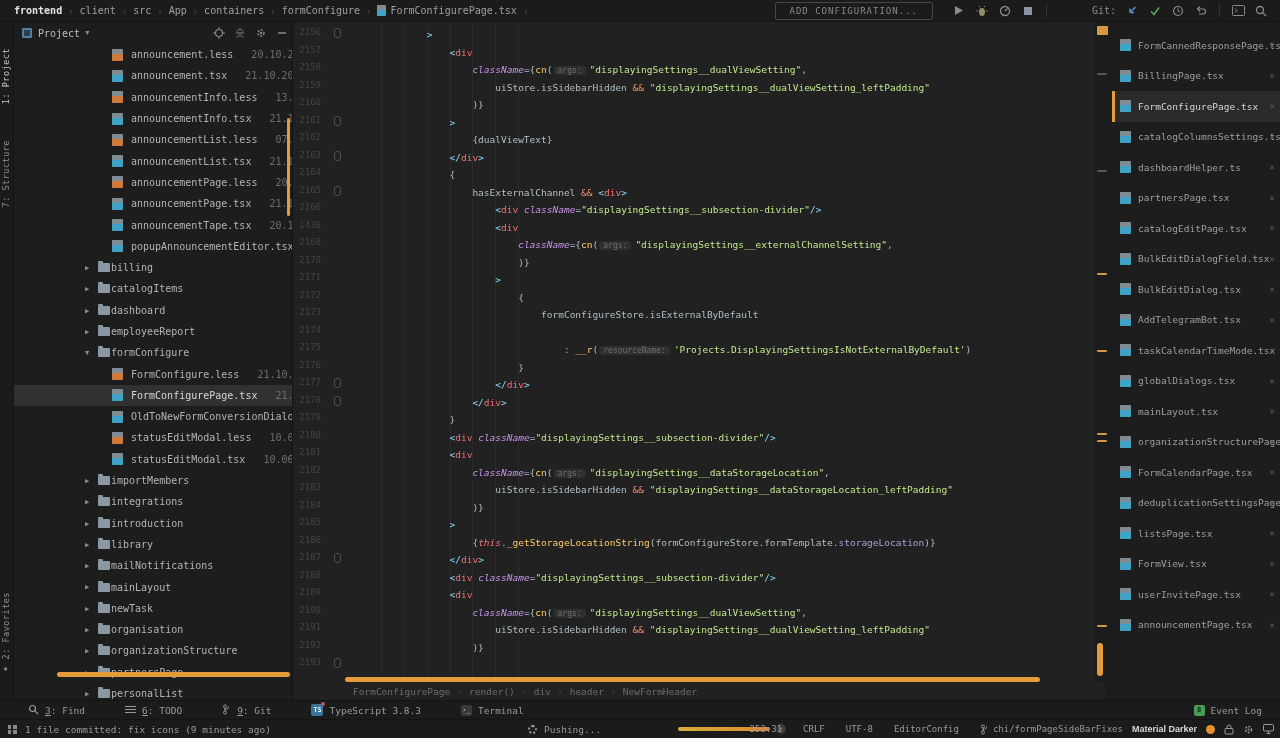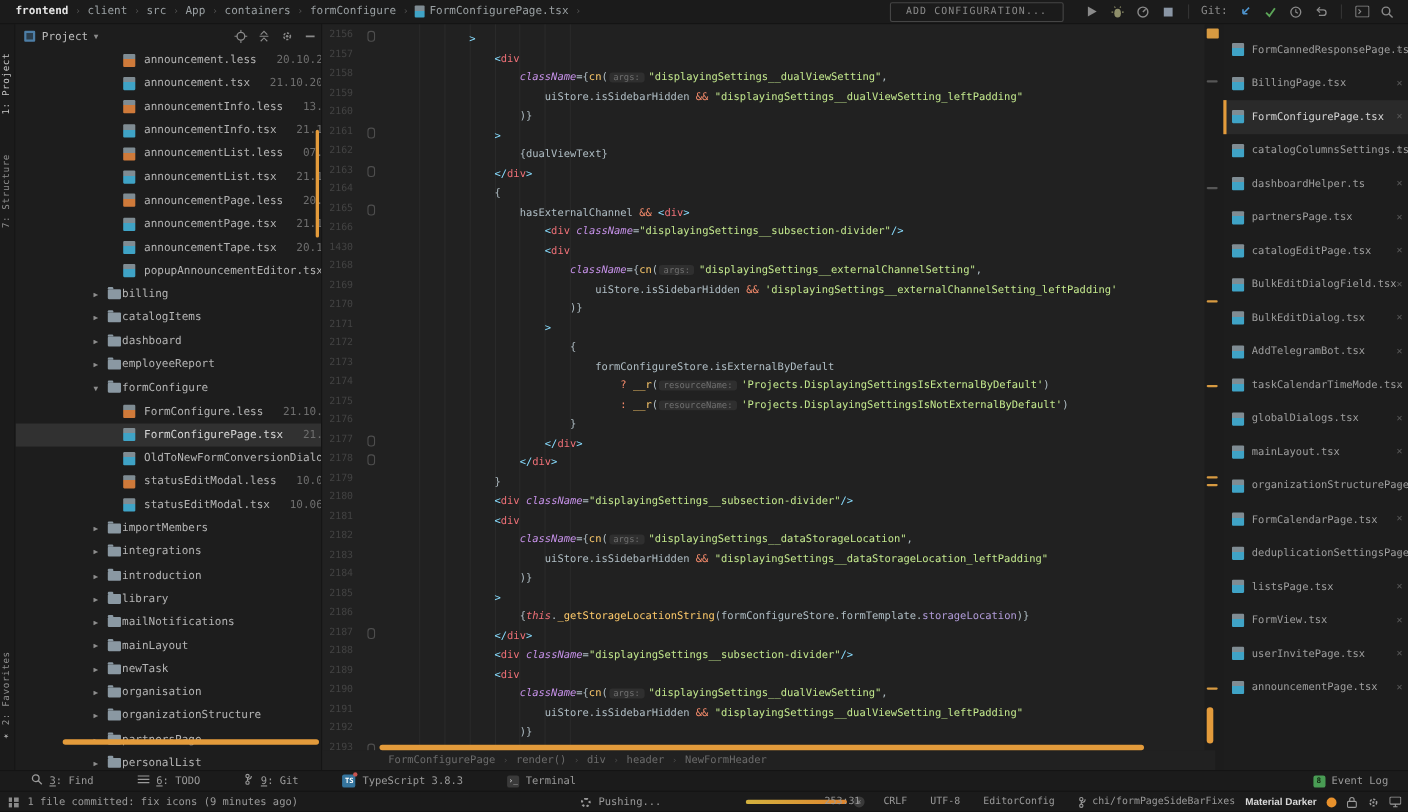--- a/index.html
+++ b/index.html
@@ -15,21 +15,21 @@
   .crumb.first{color:#e4e4e4;font-weight:bold;}
   .csep{color:#565656;margin:0 6px;font-size:9px;}
   .mini-file{display:inline-block;width:9px;height:11px;border-radius:1px;margin-right:4px;
              background:linear-gradient(180deg,#7f8c93 42%,#3fa3c6 42%);}
   .toptools{margin-left:auto;display:flex;align-items:center;gap:9px;padding-right:12px;}
   .addcfg{border:1px solid #454545;border-radius:2px;color:#8a8a8a;font-size:9px;letter-spacing:1px;
           padding:3px 14px;margin-right:10px;}
   .ticon{width:14px;height:14px;display:flex;align-items:center;justify-content:center;}
   .ticon svg{display:block;}
   .tdiv{width:1px;height:13px;background:#333;margin:0 2px;}
-  .gitlab{color:#8a8a8a;font-size:10px;}
+  .gitlab{color:#8a8a8a;font-size:10px;margin-left:34px;}
 
   
   .stripe{position:absolute;left:0;top:22px;width:14px;bottom:38px;background:#1b1b1b;border-right:1px solid #151515;}
   .vlabel{position:absolute;left:1px;writing-mode:vertical-rl;transform:rotate(180deg);
           font-size:8.5px;color:#8f8f8f;letter-spacing:0.5px;white-space:nowrap;}
   .vlabel.active{color:#c7c7c7;}
   .star{color:#9e9e9e;font-size:8px;}
 
   
   .project{position:absolute;left:14px;top:22px;width:279px;bottom:38px;background:#1d1d1d;
@@ -430,26 +430,25 @@
         <div class="cl"><span class="lnum">2159</span><span class="ctext" style="padding-left: 137.28px;"><span class="tk-pl">uiStore.isSidebarHidden </span><span class="tk-op">&amp;&amp;</span><span class="tk-str"> "displayingSettings__dualViewSetting_leftPadding"</span></span></div>
         <div class="cl"><span class="lnum">2160</span><span class="ctext" style="padding-left: 114.4px;"><span class="tk-pl">)}</span></span></div>
         <div class="cl"><span class="lnum">2161</span><span class="foldm"></span><span class="ctext" style="padding-left: 91.52px;"><span class="tk-br">&gt;</span></span></div>
         <div class="cl"><span class="lnum">2162</span><span class="ctext" style="padding-left: 114.4px;"><span class="tk-pl">{dualViewText}</span></span></div>
         <div class="cl"><span class="lnum">2163</span><span class="foldm"></span><span class="ctext" style="padding-left: 91.52px;"><span class="tk-br">&lt;/</span><span class="tk-tag">div</span><span class="tk-br">&gt;</span></span></div>
         <div class="cl"><span class="lnum">2164</span><span class="ctext" style="padding-left: 91.52px;"><span class="tk-pl">{</span></span></div>
         <div class="cl"><span class="lnum">2165</span><span class="foldm"></span><span class="ctext" style="padding-left: 114.4px;"><span class="tk-pl">hasExternalChannel </span><span class="tk-op">&amp;&amp;</span><span class="tk-pl"> </span><span class="tk-br">&lt;</span><span class="tk-tag">div</span><span class="tk-br">&gt;</span></span></div>
         <div class="cl"><span class="lnum">2166</span><span class="ctext" style="padding-left: 137.28px;"><span class="tk-br">&lt;</span><span class="tk-tag">div</span><span class="tk-pl"> </span><span class="tk-attr">className</span><span class="tk-pl">=</span><span class="tk-str">"displayingSettings__subsection-divider"</span><span class="tk-br">/&gt;</span></span></div>
         <div class="cl"><span class="lnum">1430</span><span class="ctext" style="padding-left: 137.28px;"><span class="tk-br">&lt;</span><span class="tk-tag">div</span></span></div>
         <div class="cl"><span class="lnum">2168</span><span class="ctext" style="padding-left: 160.16px;"><span class="tk-attr">className</span><span class="tk-pl">={</span><span class="tk-fn">cn</span><span class="tk-pl">(</span><span class="tk-hint">args:</span><span class="tk-str">"displayingSettings__externalChannelSetting"</span><span class="tk-pl">,</span></span></div>
-        <div class="cl"><span class="lnum">2169</span><span class="ctext" style="padding-left: 183.04px;"><span class="tk-pl">uiStore.isSidebarHidden </span><span class="tk-op">&amp;&amp;</span><span class="tk-str"> 'displayingSettings__externalChannelSetting_leftPadding'</span></span></div>
         <div class="cl"><span class="lnum">2170</span><span class="ctext" style="padding-left: 160.16px;"><span class="tk-pl">)}</span></span></div>
         <div class="cl"><span class="lnum">2171</span><span class="ctext" style="padding-left: 137.28px;"><span class="tk-br">&gt;</span></span></div>
         <div class="cl"><span class="lnum">2172</span><span class="ctext" style="padding-left: 160.16px;"><span class="tk-pl">{</span></span></div>
         <div class="cl"><span class="lnum">2173</span><span class="ctext" style="padding-left: 183.04px;"><span class="tk-pl">formConfigureStore.isExternalByDefault</span></span></div>
-        <div class="cl"><span class="lnum">2174</span><span class="ctext" style="padding-left: 205.92px;"><span class="tk-op">? </span><span class="tk-fn">__r</span><span class="tk-pl">(</span><span class="tk-hint">resourceName:</span><span class="tk-str">'Projects.DisplayingSettingsIsExternalByDefault'</span><span class="tk-pl">)</span></span></div>
+        <div class="cl"><span class="lnum">2174</span></div>
         <div class="cl"><span class="lnum">2175</span><span class="ctext" style="padding-left: 205.92px;"><span class="tk-op">: </span><span class="tk-fn">__r</span><span class="tk-pl">(</span><span class="tk-hint">resourceName:</span><span class="tk-str">'Projects.DisplayingSettingsIsNotExternalByDefault'</span><span class="tk-pl">)</span></span></div>
         <div class="cl"><span class="lnum">2176</span><span class="ctext" style="padding-left: 160.16px;"><span class="tk-pl">}</span></span></div>
         <div class="cl"><span class="lnum">2177</span><span class="foldm"></span><span class="ctext" style="padding-left: 137.28px;"><span class="tk-br">&lt;/</span><span class="tk-tag">div</span><span class="tk-br">&gt;</span></span></div>
         <div class="cl"><span class="lnum">2178</span><span class="foldm"></span><span class="ctext" style="padding-left: 114.4px;"><span class="tk-br">&lt;/</span><span class="tk-tag">div</span><span class="tk-br">&gt;</span></span></div>
         <div class="cl"><span class="lnum">2179</span><span class="ctext" style="padding-left: 91.52px;"><span class="tk-pl">}</span></span></div>
         <div class="cl"><span class="lnum">2180</span><span class="ctext" style="padding-left: 91.52px;"><span class="tk-br">&lt;</span><span class="tk-tag">div</span><span class="tk-pl"> </span><span class="tk-attr">className</span><span class="tk-pl">=</span><span class="tk-str">"displayingSettings__subsection-divider"</span><span class="tk-br">/&gt;</span></span></div>
         <div class="cl"><span class="lnum">2181</span><span class="ctext" style="padding-left: 91.52px;"><span class="tk-br">&lt;</span><span class="tk-tag">div</span></span></div>
         <div class="cl"><span class="lnum">2182</span><span class="ctext" style="padding-left: 114.4px;"><span class="tk-attr">className</span><span class="tk-pl">={</span><span class="tk-fn">cn</span><span class="tk-pl">(</span><span class="tk-hint">args:</span><span class="tk-str">"displayingSettings__dataStorageLocation"</span><span class="tk-pl">,</span></span></div>
         <div class="cl"><span class="lnum">2183</span><span class="ctext" style="padding-left: 137.28px;"><span class="tk-pl">uiStore.isSidebarHidden </span><span class="tk-op">&amp;&amp;</span><span class="tk-str"> "displayingSettings__dataStorageLocation_leftPadding"</span></span></div>
         <div class="cl"><span class="lnum">2184</span><span class="ctext" style="padding-left: 114.4px;"><span class="tk-pl">)}</span></span></div>

